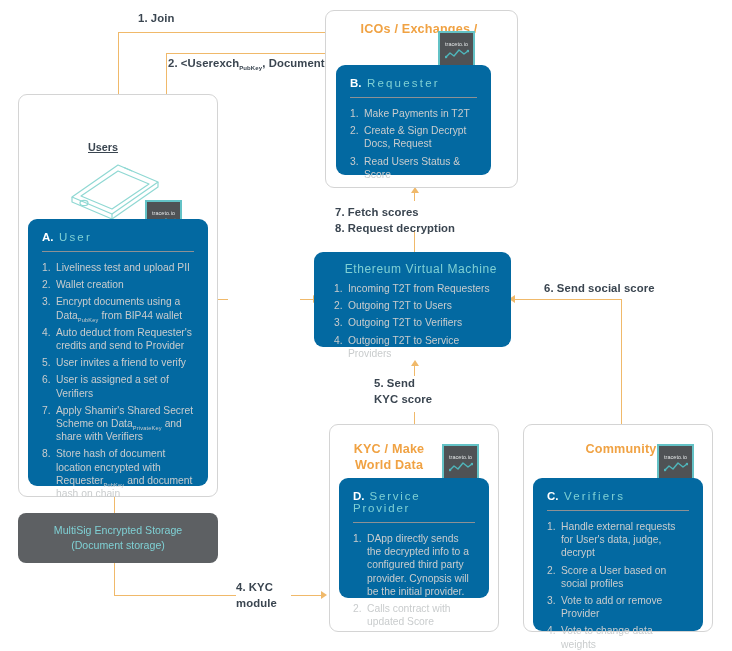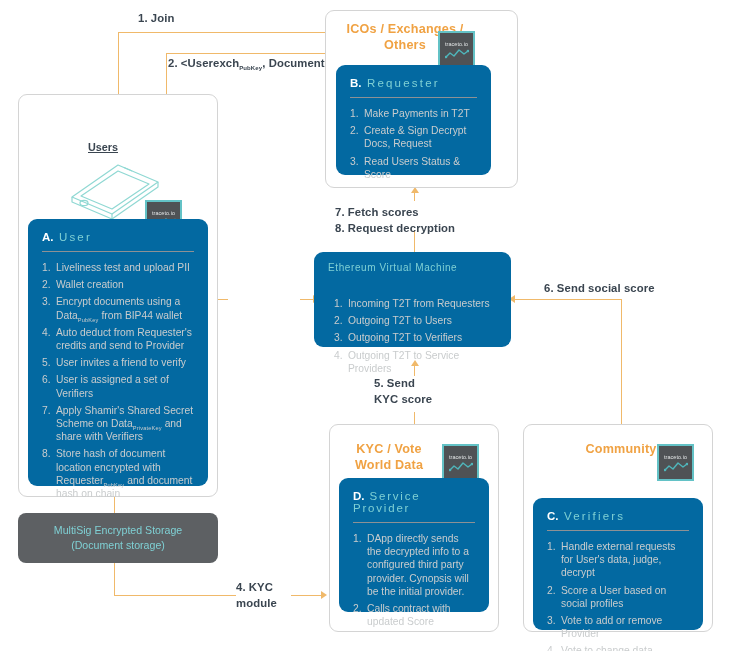--- a/index.html
+++ b/index.html
@@ -205,23 +205,22 @@
   <div class="ah ah-l" style="left:509px;top:295px;"></div>
   <div class="flabel c" style="left:544px;top:281px;width:155px;">6. Send social score</div>
 
   <div class="ln lnv" style="left:414px;top:230px;height:22px;"></div>
   <div class="ln lnv" style="left:414px;top:192px;height:9px;"></div>
   <div class="ah ah-u" style="left:410.5px;top:187px;"></div>
   <div class="flabel c" style="left:335px;top:205px;width:158px;">7. Fetch scores</div>
   <div class="flabel c" style="left:335px;top:221px;width:158px;">8. Request decryption</div>
 
   <div class="panel" style="left:325px;top:10px;width:193px;height:178px;"></div>
-  <div class="panel-heading" style="left:330px;top:21px;width:150px;">
+  <div class="panel-heading" style="left:344px;top:21px;width:150px;">
     <div>ICOs / Exchanges /</div>
-    <div>Others</div>
   </div>
 
   <div class="badge" style="left:438px;top:31px;">
     <div class="bw">traceto.io</div>
     <svg width="24" height="11" viewBox="0 0 24 11">
       <polyline points="1,9 5,5 9,8 14,2 19,6 23,3" fill="none" stroke="#4fb6bb" stroke-width="1.4" stroke-linecap="round" stroke-linejoin="round"></polyline>
       <circle cx="1" cy="9" r="1.3" fill="#4fb6bb"></circle>
       <circle cx="23" cy="3" r="1.3" fill="#4fb6bb"></circle>
     </svg>
   </div>
@@ -280,46 +279,46 @@
       <li>Store hash of document location encrypted with Requester<sub>PubKey</sub> and document hash on chain</li>
     </ol>
   </div>
 
   <div class="strip" style="left:18px;top:513px;width:200px;height:50px;">
     <div>MultiSig Encrypted Storage</div>
     <div>(Document storage)</div>
   </div>
 
   <div class="card" style="left:314px;top:252px;width:197px;height:95px;padding-top:10px;">
-    <div class="card-title" style="text-align:left;letter-spacing:.6px;font-size:10px;margin-bottom:24px;">
+    <div class="card-title" style="text-align:right;letter-spacing:.6px;font-size:12px;margin-bottom:6px;">
       <span>Ethereum Virtual Machine</span>
     </div>
     <ol style="padding-left:6px;">
       <li>Incoming T2T from Requesters</li>
       <li>Outgoing T2T to Users</li>
       <li>Outgoing T2T to Verifiers</li>
       <li>Outgoing T2T to Service Providers</li>
     </ol>
   </div>
 
   <div class="panel" style="left:329px;top:424px;width:170px;height:208px;"></div>
   <div class="panel-heading" style="left:334px;top:441px;width:110px;">
-    <div>KYC / Vote</div>
+    <div>KYC / Make</div>
     <div>World Data</div>
   </div>
   <div class="badge" style="left:442px;top:444px;">
     <div class="bw">traceto.io</div>
     <svg width="24" height="11" viewBox="0 0 24 11">
       <polyline points="1,9 5,5 9,8 14,2 19,6 23,3" fill="none" stroke="#4fb6bb" stroke-width="1.4" stroke-linecap="round" stroke-linejoin="round"></polyline>
       <circle cx="1" cy="9" r="1.3" fill="#4fb6bb"></circle>
       <circle cx="23" cy="3" r="1.3" fill="#4fb6bb"></circle>
     </svg>
   </div>
 
-  <div class="card" style="left:339px;top:478px;width:150px;height:134px;">
+  <div class="card" style="left:339px;top:478px;width:150px;height:120px;">
     <div class="card-title" style="letter-spacing:1.8px;">
       <b>D.</b>
       <span>Service Provider</span>
     </div>
     <div class="rule"></div>
     <ol>
       <li>DApp directly sends the decrypted info to a configured third party provider. Cynopsis will be the initial provider.</li>
       <li>Calls contract with updated Score</li>
     </ol>
   </div>
@@ -328,21 +327,21 @@
   <div class="panel-heading" style="left:566px;top:441px;width:110px;">Community</div>
   <div class="badge" style="left:657px;top:444px;">
     <div class="bw">traceto.io</div>
     <svg width="24" height="11" viewBox="0 0 24 11">
       <polyline points="1,9 5,5 9,8 14,2 19,6 23,3" fill="none" stroke="#4fb6bb" stroke-width="1.4" stroke-linecap="round" stroke-linejoin="round"></polyline>
       <circle cx="1" cy="9" r="1.3" fill="#4fb6bb"></circle>
       <circle cx="23" cy="3" r="1.3" fill="#4fb6bb"></circle>
     </svg>
   </div>
 
-  <div class="card" style="left:533px;top:478px;width:170px;height:132px;margin-top:20px;">
+  <div class="card" style="left:533px;top:478px;width:170px;height:153px;">
     <div class="card-title">
       <b>C.</b>
       <span>Verifiers</span>
     </div>
     <div class="rule"></div>
     <ol>
       <li>Handle external requests for User's data, judge, decrypt</li>
       <li>Score a User based on social profiles</li>
       <li>Vote to add or remove Provider</li>
       <li>Vote to change data weights</li>

